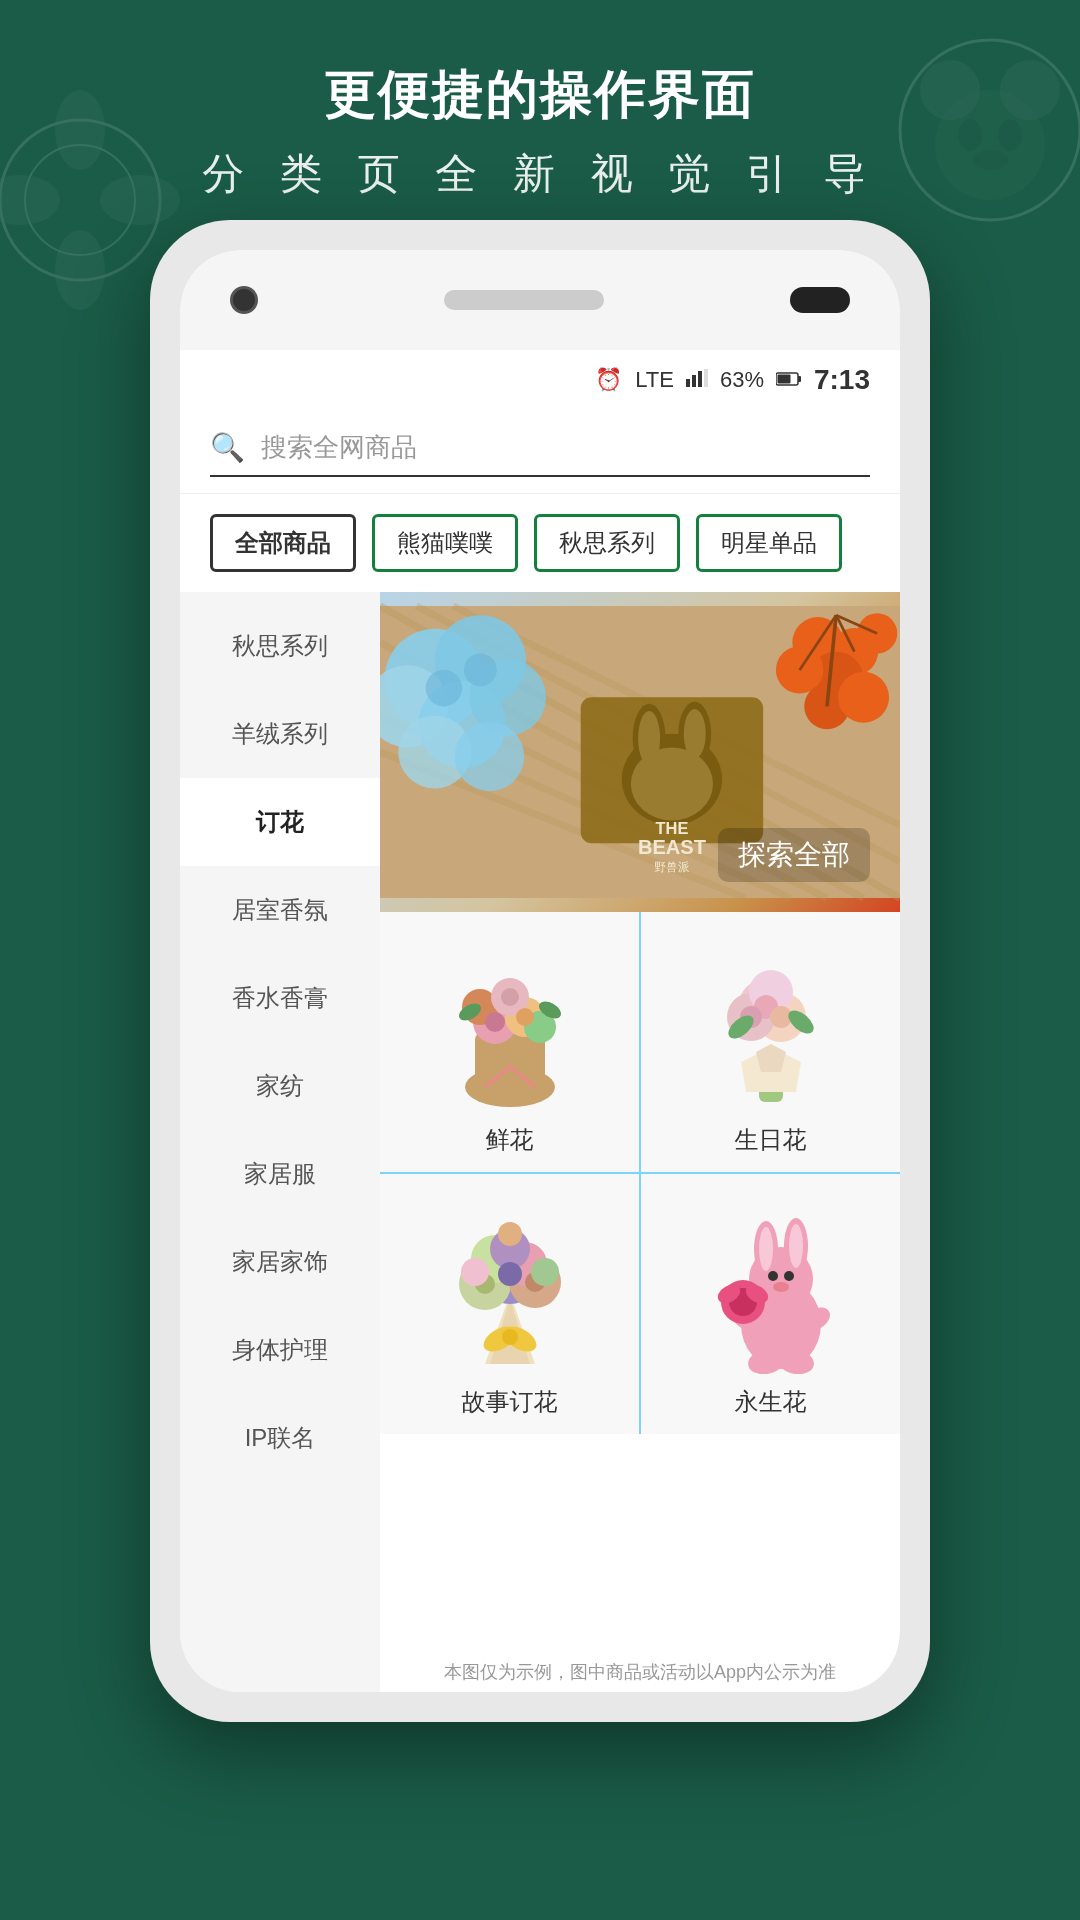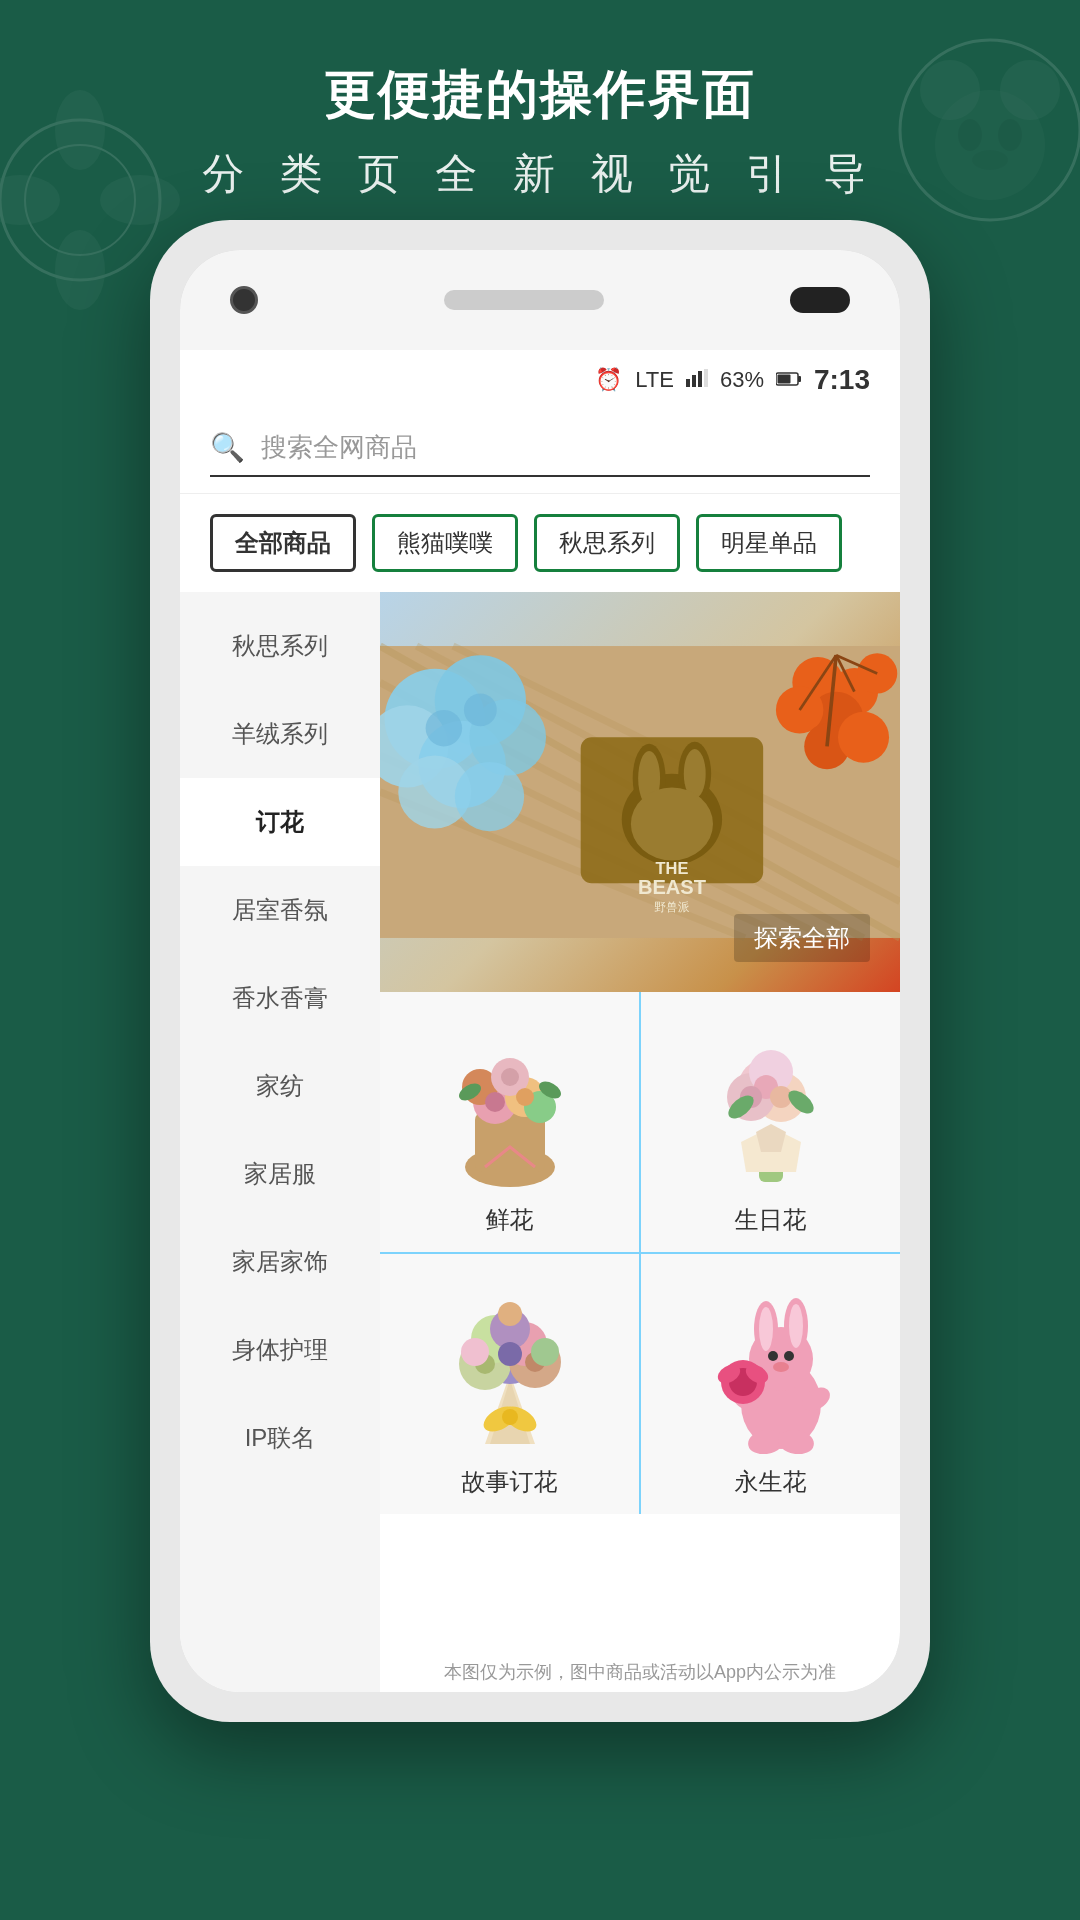--- a/index.html
+++ b/index.html
@@ -178,33 +178,33 @@
 
     
     .right-content {
       flex: 1;
       overflow: hidden;
     }
 
     
     .banner {
       position: relative;
-      height: 400px;
+      height: 320px;
       background: linear-gradient(135deg, #b8d4e8 0%, #d4c5a0 50%, #c8914a 80%, #d44422 100%);
       overflow: hidden;
     }
     .banner-label {
       position: absolute;
       bottom: 30px;
       right: 30px;
       color: #fff;
-      font-size: 24px;
+      font-size: 28px;
       background: rgba(0,0,0,0.2);
       padding: 8px 20px;
-      border-radius: 4px;
+      border-radius: 10px;
     }
 
     
     .product-grid {
       display: grid;
       grid-template-columns: 1fr 1fr;
       gap: 2px;
       background: #7dd3fc;
     }
     .product-cell {

